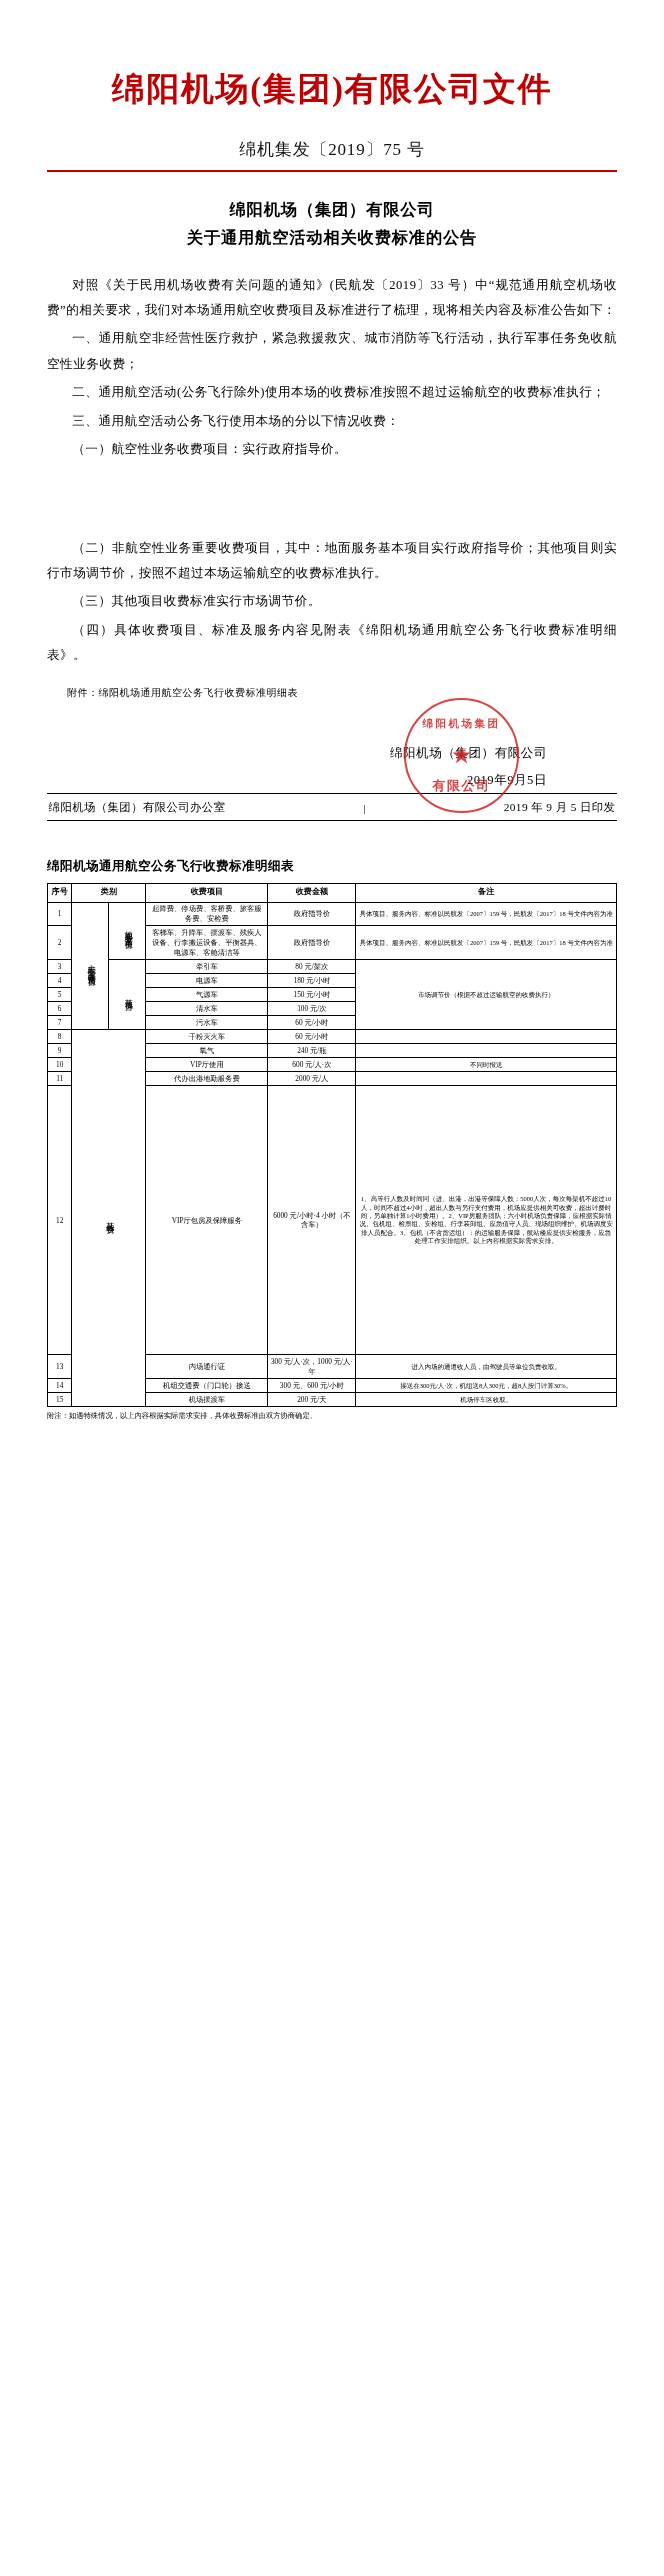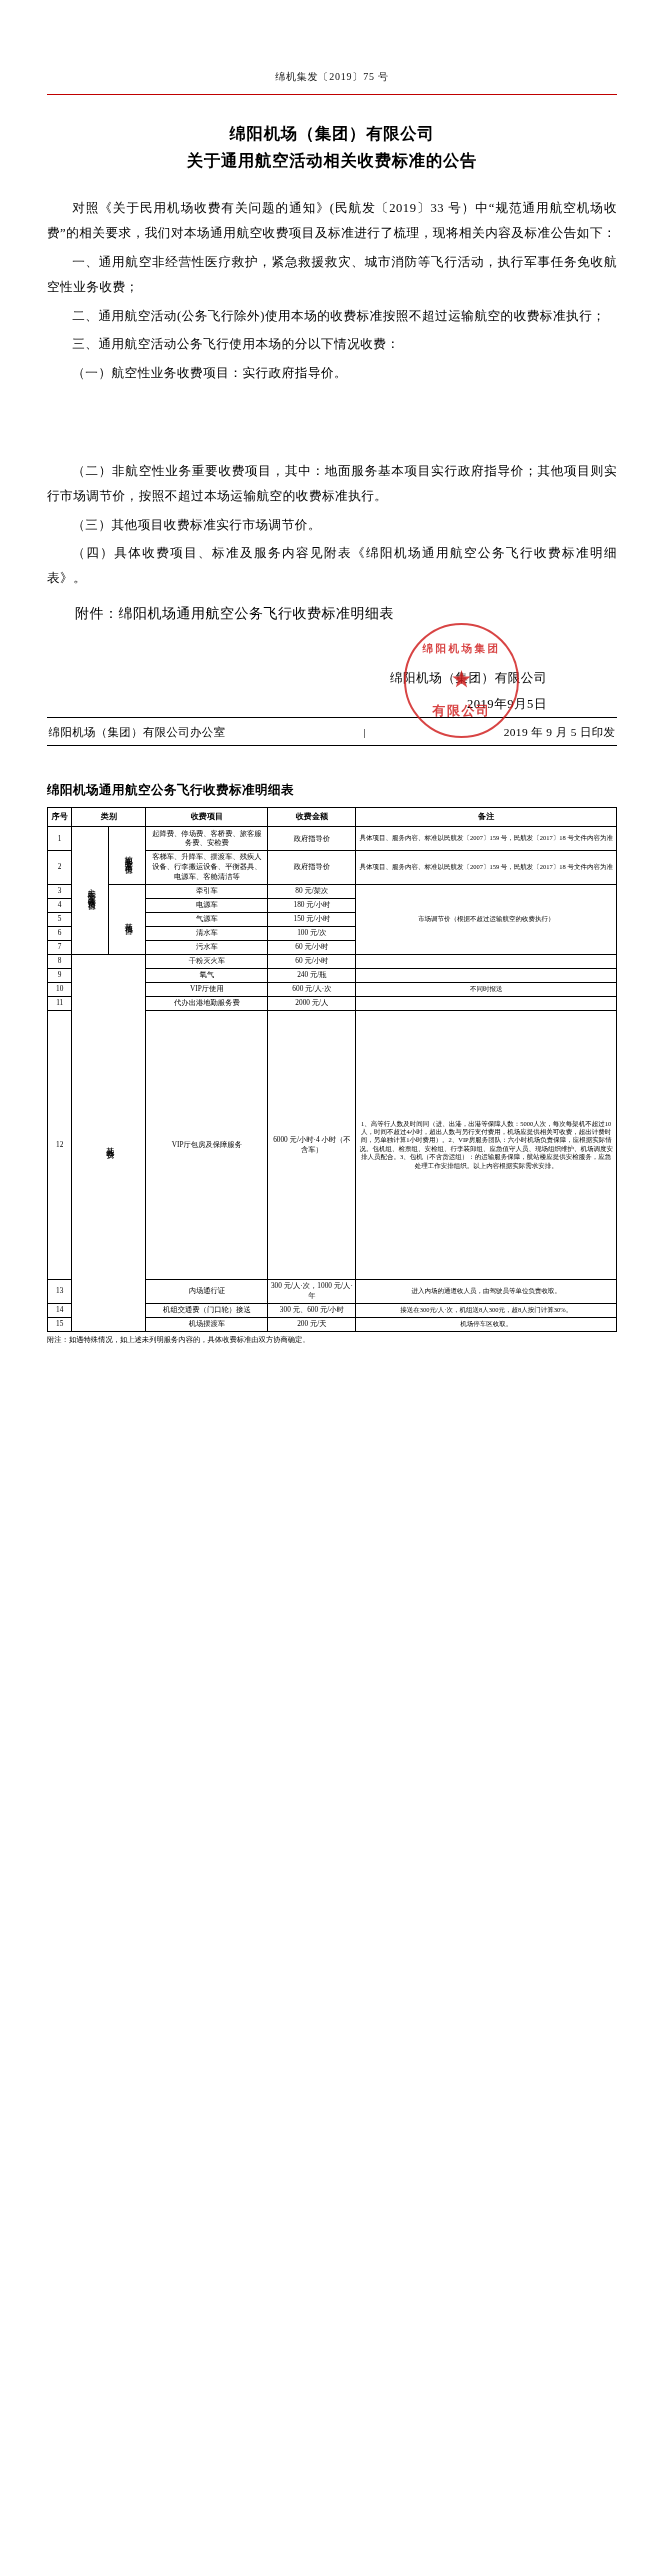--- a/index.html
+++ b/index.html
@@ -13,38 +13,38 @@
     position:relative;width:570px;margin:0 auto;padding-top:70px;
   }
   
   .doc-title{
     text-align:center;color:#c00000;font-weight:bold;
     font-size:33px;letter-spacing:1.6px;line-height:1.2;
     font-family:"Liberation Serif","DejaVu Serif",serif;
     margin:0 0 28px 0;white-space:nowrap;
   }
   .doc-number{
-    text-align:center;font-size:10px;color:#111;margin-bottom:9.8px;
+    text-align:center;font-size:17px;color:#111;margin-bottom:9.8px;
     letter-spacing:0.8px;
   }
   .red-rule{
     height:1.6px;background:#c00000;width:100%;margin:0 auto 24.4px auto;
   }
   .subject{
     text-align:center;font-weight:bold;font-size:16.3px;line-height:1.7;
     letter-spacing:0.8px;margin-bottom:21px;
   }
   .subject div{white-space:nowrap;}
   p.body{
     font-size:12.6px;line-height:2.0;text-indent:2em;margin:0 0 3.3px 0;
     letter-spacing:0.5px;text-align:justify;
   }
   .gap-big{height:70px;}
   .attach{
-    font-size:14px;line-height:2.0;text-indent:2em;margin-top:8px;
+    font-size:10px;line-height:2.0;text-indent:2em;margin-top:15px;
     letter-spacing:0.5px;
   }
   
   .sign{
     margin-top:37px;text-align:right;padding-right:70px;position:relative;
     font-size:12.6px;line-height:2.1;letter-spacing:0.5px;
   }
   .seal{
     position:absolute;right:98px;top:-42px;width:111px;height:111px;
     border:2.4px solid #d01c1c;border-radius:50%;
@@ -99,20 +99,21 @@
   .col-item{width:122px;}
   .col-amt{width:88px;}
   .col-rem{width:auto;}
 </style>
 </head>
 <body>
 
 <div class="page">
   <div class="sheet">
 
+    <div class="doc-title">绵阳机场(集团)有限公司文件</div>
     <div class="doc-number">绵机集发〔2019〕75 号</div>
     <div class="red-rule"></div>
 
     <div class="subject">
       <div>绵阳机场（集团）有限公司</div>
       <div>关于通用航空活动相关收费标准的公告</div>
     </div>
 
     <p class="body">对照《关于民用机场收费有关问题的通知》(民航发〔2019〕33 号）中“规范通用航空机场收费”的相关要求，我们对本场通用航空收费项目及标准进行了梳理，现将相关内容及标准公告如下：</p>
     <p class="body">一、通用航空非经营性医疗救护，紧急救援救灾、城市消防等飞行活动，执行军事任务免收航空性业务收费；</p>
@@ -255,17 +256,17 @@
           <td class="remark">接送在300元/人·次，机组送8人300元，超8人按门计算30%。</td>
         </tr>
         <tr>
           <td>15</td>
           <td>机场摆渡车</td>
           <td>200 元/天</td>
           <td class="remark">机场停车区收取。</td>
         </tr>
       </tbody>
     </table>
-    <div class="note">附注：如遇特殊情况，如上述未列明服务内容的，具体收费标准由双方协商确定。</div>
+    <div class="note">附注：如遇特殊情况，以上内容根据实际需求安排，具体收费标准由双方协商确定。</div>
 
   </div>
 </div>
 
 
 </body></html>

